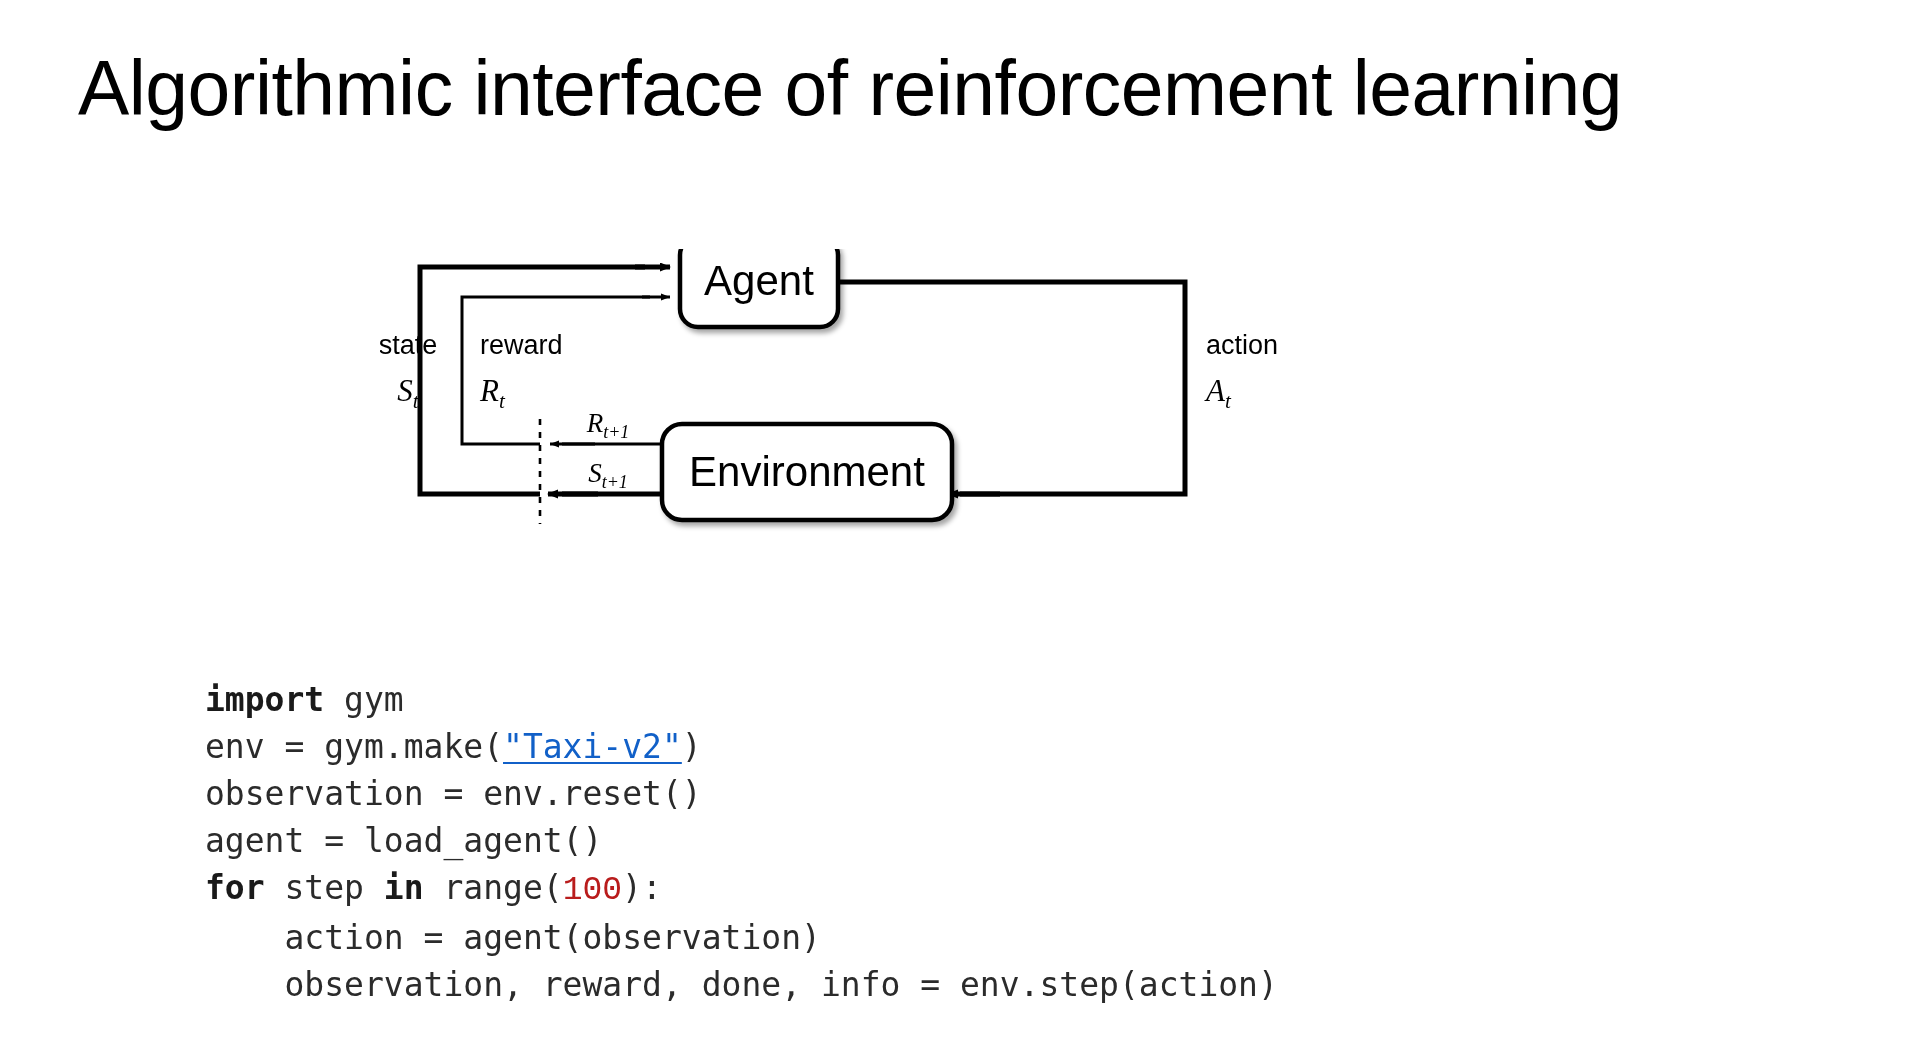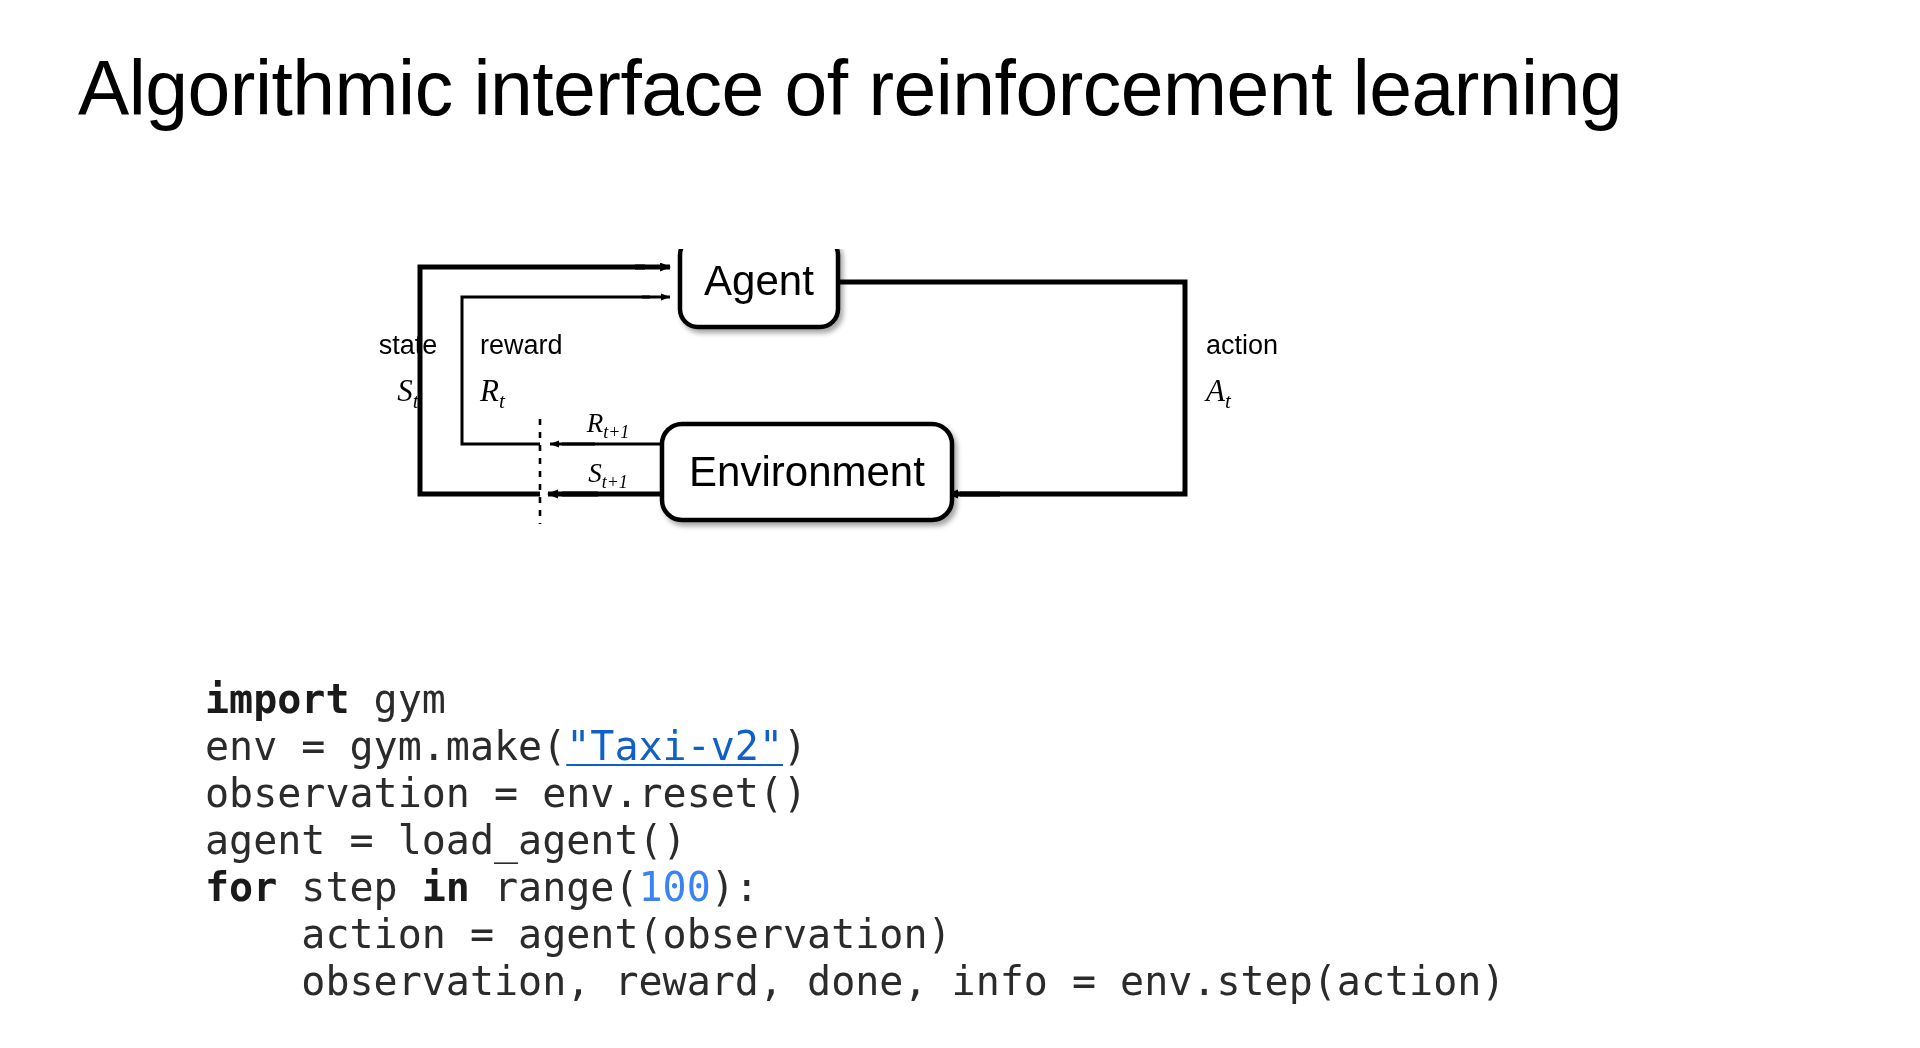--- a/index.html
+++ b/index.html
@@ -43,28 +43,28 @@
   #rl-diagram svg {
     display: block;
   }
 
   
   #code-block {
     position: absolute;
     left: 205px;
     top: 676px;
     font-family: "DejaVu Sans Mono", monospace;
-    font-size: 40px;
+    font-size: 33px;
     line-height: 47px;
     color: #2b2b2b;
     white-space: pre;
   }
   #code-block .ln { display: block; }
   .kw  { font-weight: bold; color: #1a1a1a; }
-  .num { color: #3b82f6; }
+  .num { color: #b91c1c; font-family: Liberation Mono, monospace; }
   .lnk {
     color: #1160c8;
     text-decoration: underline;
     text-decoration-thickness: 2px;
     text-underline-offset: 4px;
     cursor: pointer;
   }
 </style>
 </head>
 <body>

